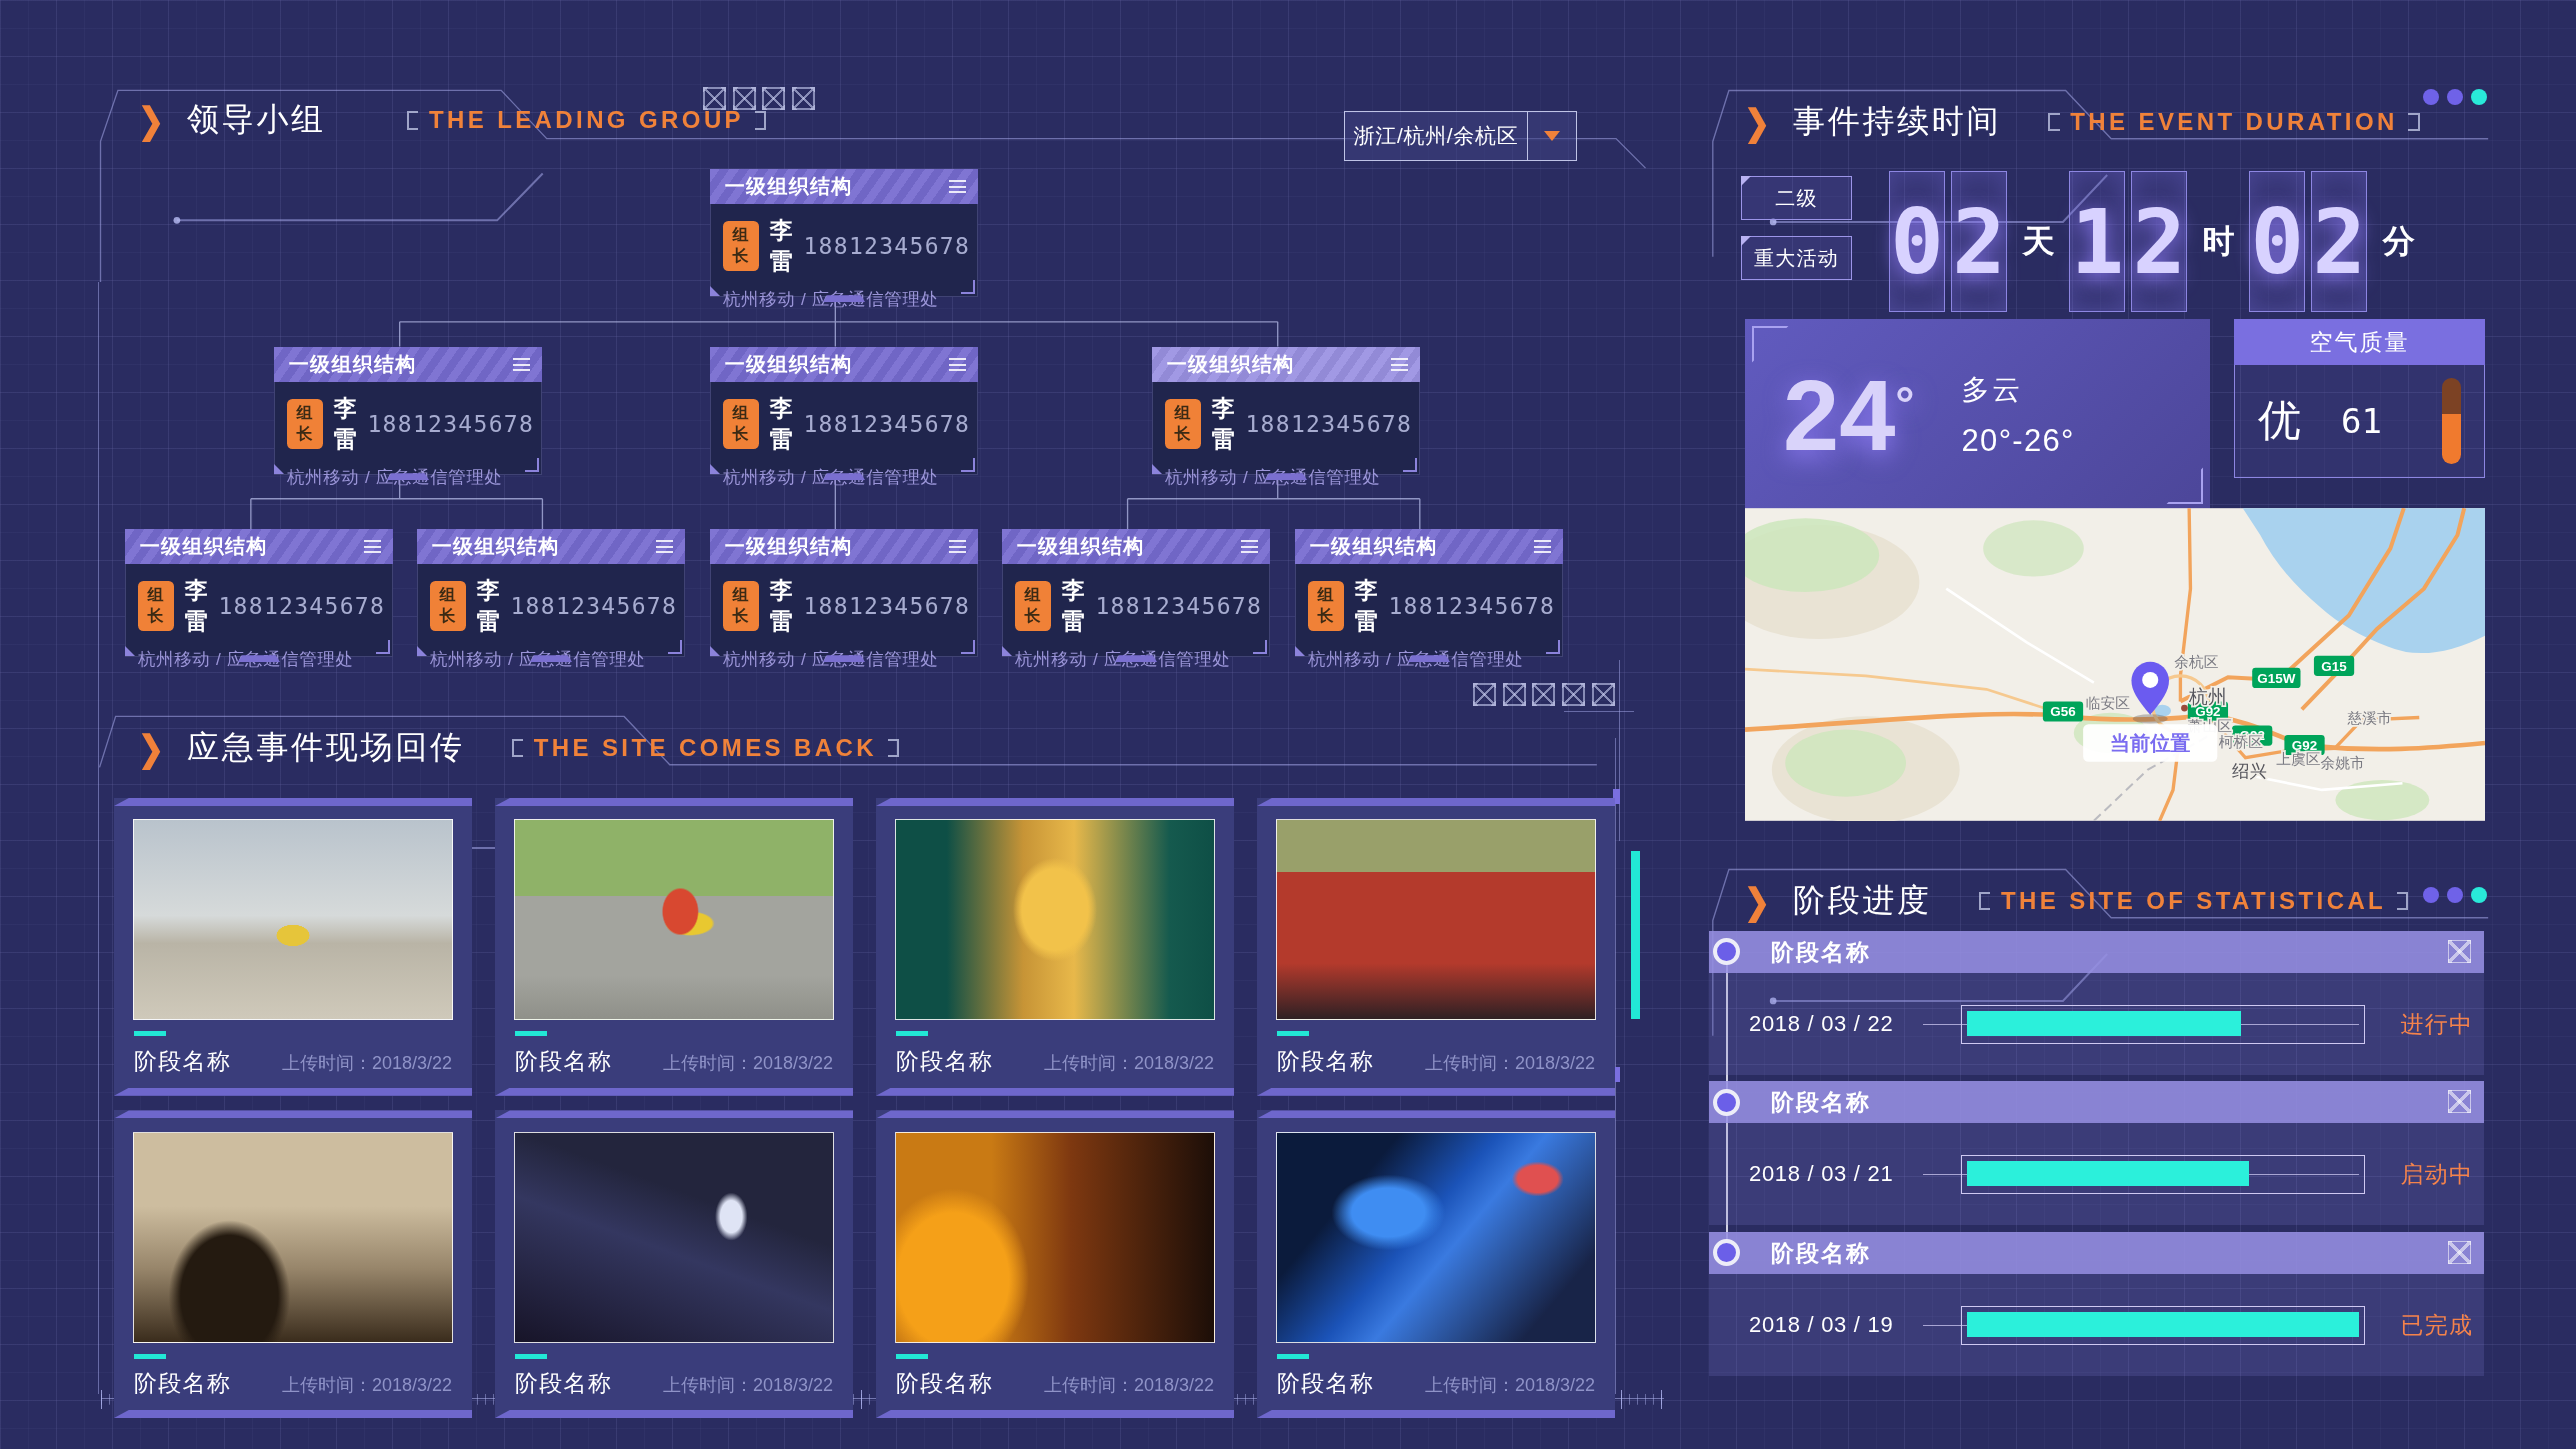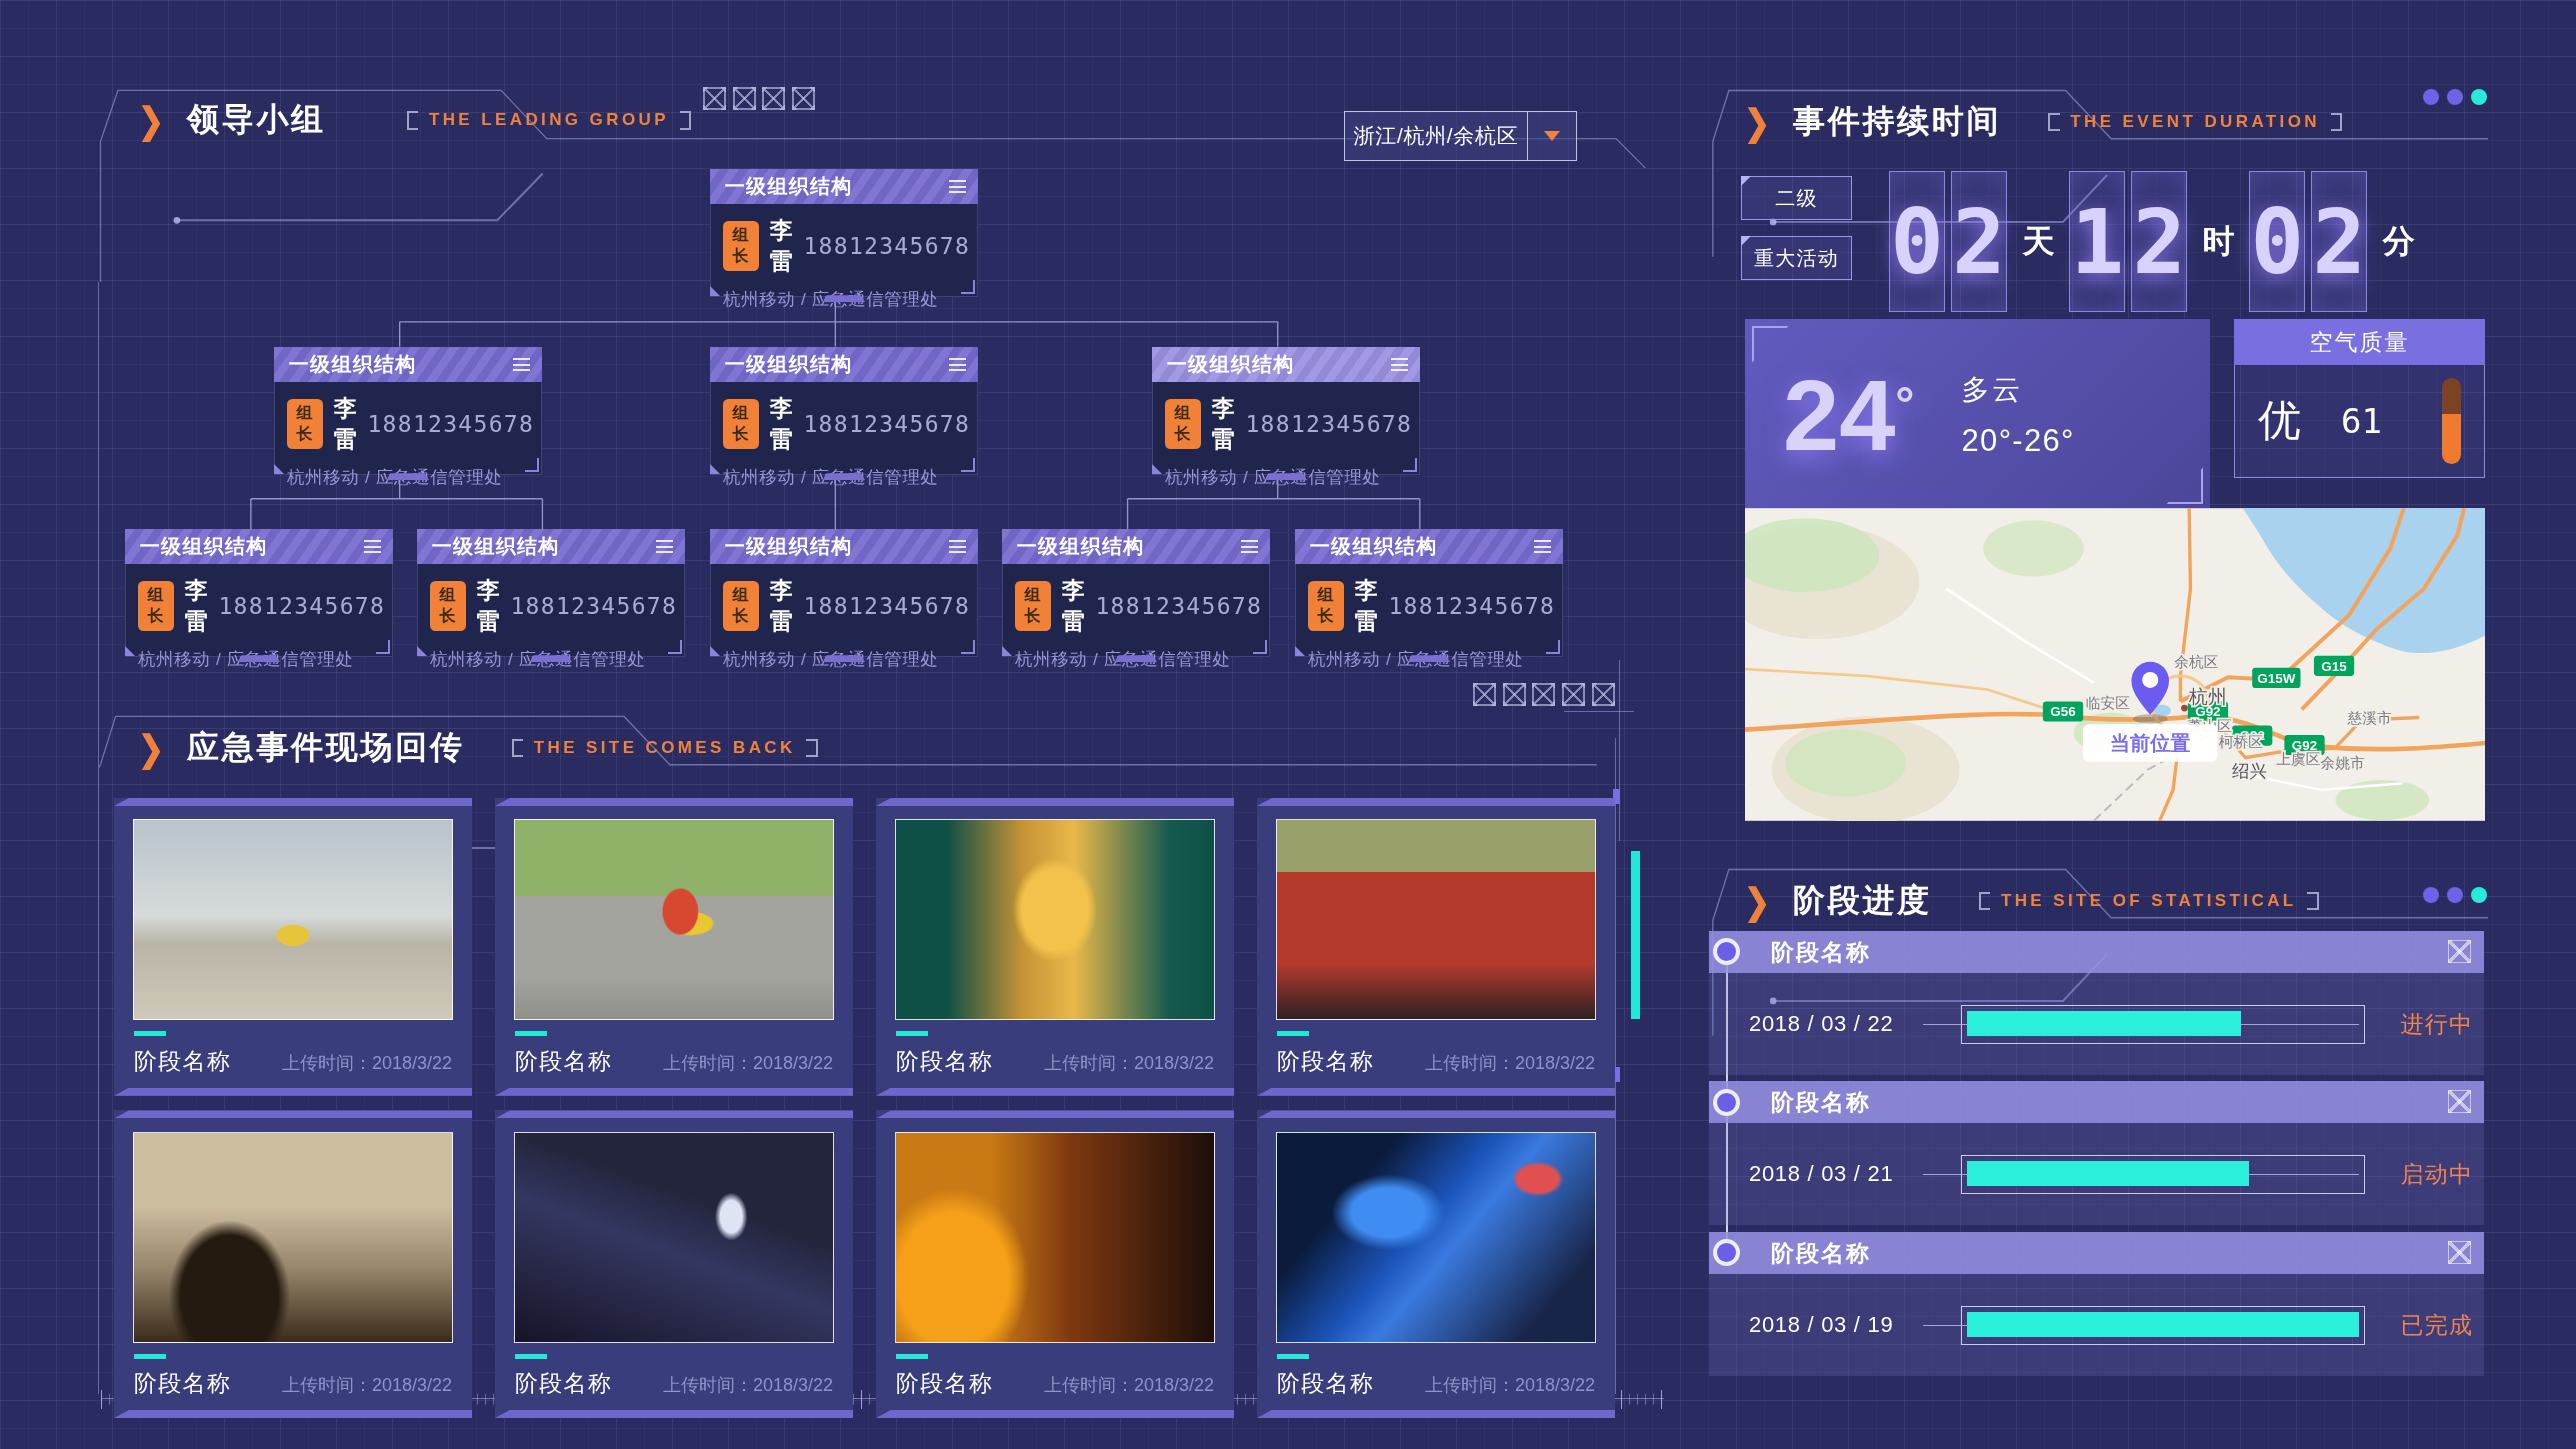--- a/index.html
+++ b/index.html
@@ -12,27 +12,27 @@
       linear-gradient(90deg,rgba(150,155,220,.09) 0.7px,transparent 0.7px),
       linear-gradient(rgba(150,155,220,.05) 0.7px,transparent 0.7px),
       linear-gradient(90deg,rgba(150,155,220,.05) 0.7px,transparent 0.7px);
     background-size:56px 56px,56px 56px,28px 28px,28px 28px;}
   .abs{position:absolute;}
   
   .sec-head{position:absolute;height:201px;}
   .sec-head svg{position:absolute;left:0;top:0;}
   .head-row{position:absolute;left:64px;top:17.4px;display:flex;align-items:center;}
   .chev{color:#F0813A;font-size:31px;font-weight:900;margin-right:23px;transform:scaleY(1.15);}
-  .sec-title{font-size:32px;font-weight:bold;letter-spacing:2.7px;color:#fff;}
+  .sec-title{font-size:32px;font-weight:normal;letter-spacing:2.7px;color:#fff;}
   .sub-wrap{display:flex;align-items:center;margin-left:81px;color:#F0823A;}
   .sub-wrap.tight{margin-left:47px;}
   .brk{width:9.4px;height:14.8px;border:2px solid rgba(200,205,235,.75);}
   .brk-l{border-right:none;margin-right:10.7px;}
   .brk-r{border-left:none;margin-left:10.7px;}
-  .sec-sub{font-size:17px;font-weight:800;letter-spacing:3.4px;}
+  .sec-sub{font-size:24px;font-weight:800;letter-spacing:3.4px;}
   
   .ph-row{position:absolute;display:flex;gap:6.7px;}
   .ph-icon{width:23px;height:23px;border:2px solid rgba(200,205,240,.6);box-sizing:border-box;
     background:
      linear-gradient(45deg,transparent 45%,rgba(200,205,240,.6) 45% 55%,transparent 55%),
      linear-gradient(-45deg,transparent 45%,rgba(200,205,240,.6) 45% 55%,transparent 55%);}
   .dots{position:absolute;display:flex;gap:8px;}
   .dots span{width:16px;height:16px;border-radius:50%;}
   .dot-a{background:#6F62E8;} .dot-b{background:#29E9D9;}
   .thinline{position:absolute;background:rgba(165,170,235,.5);}

